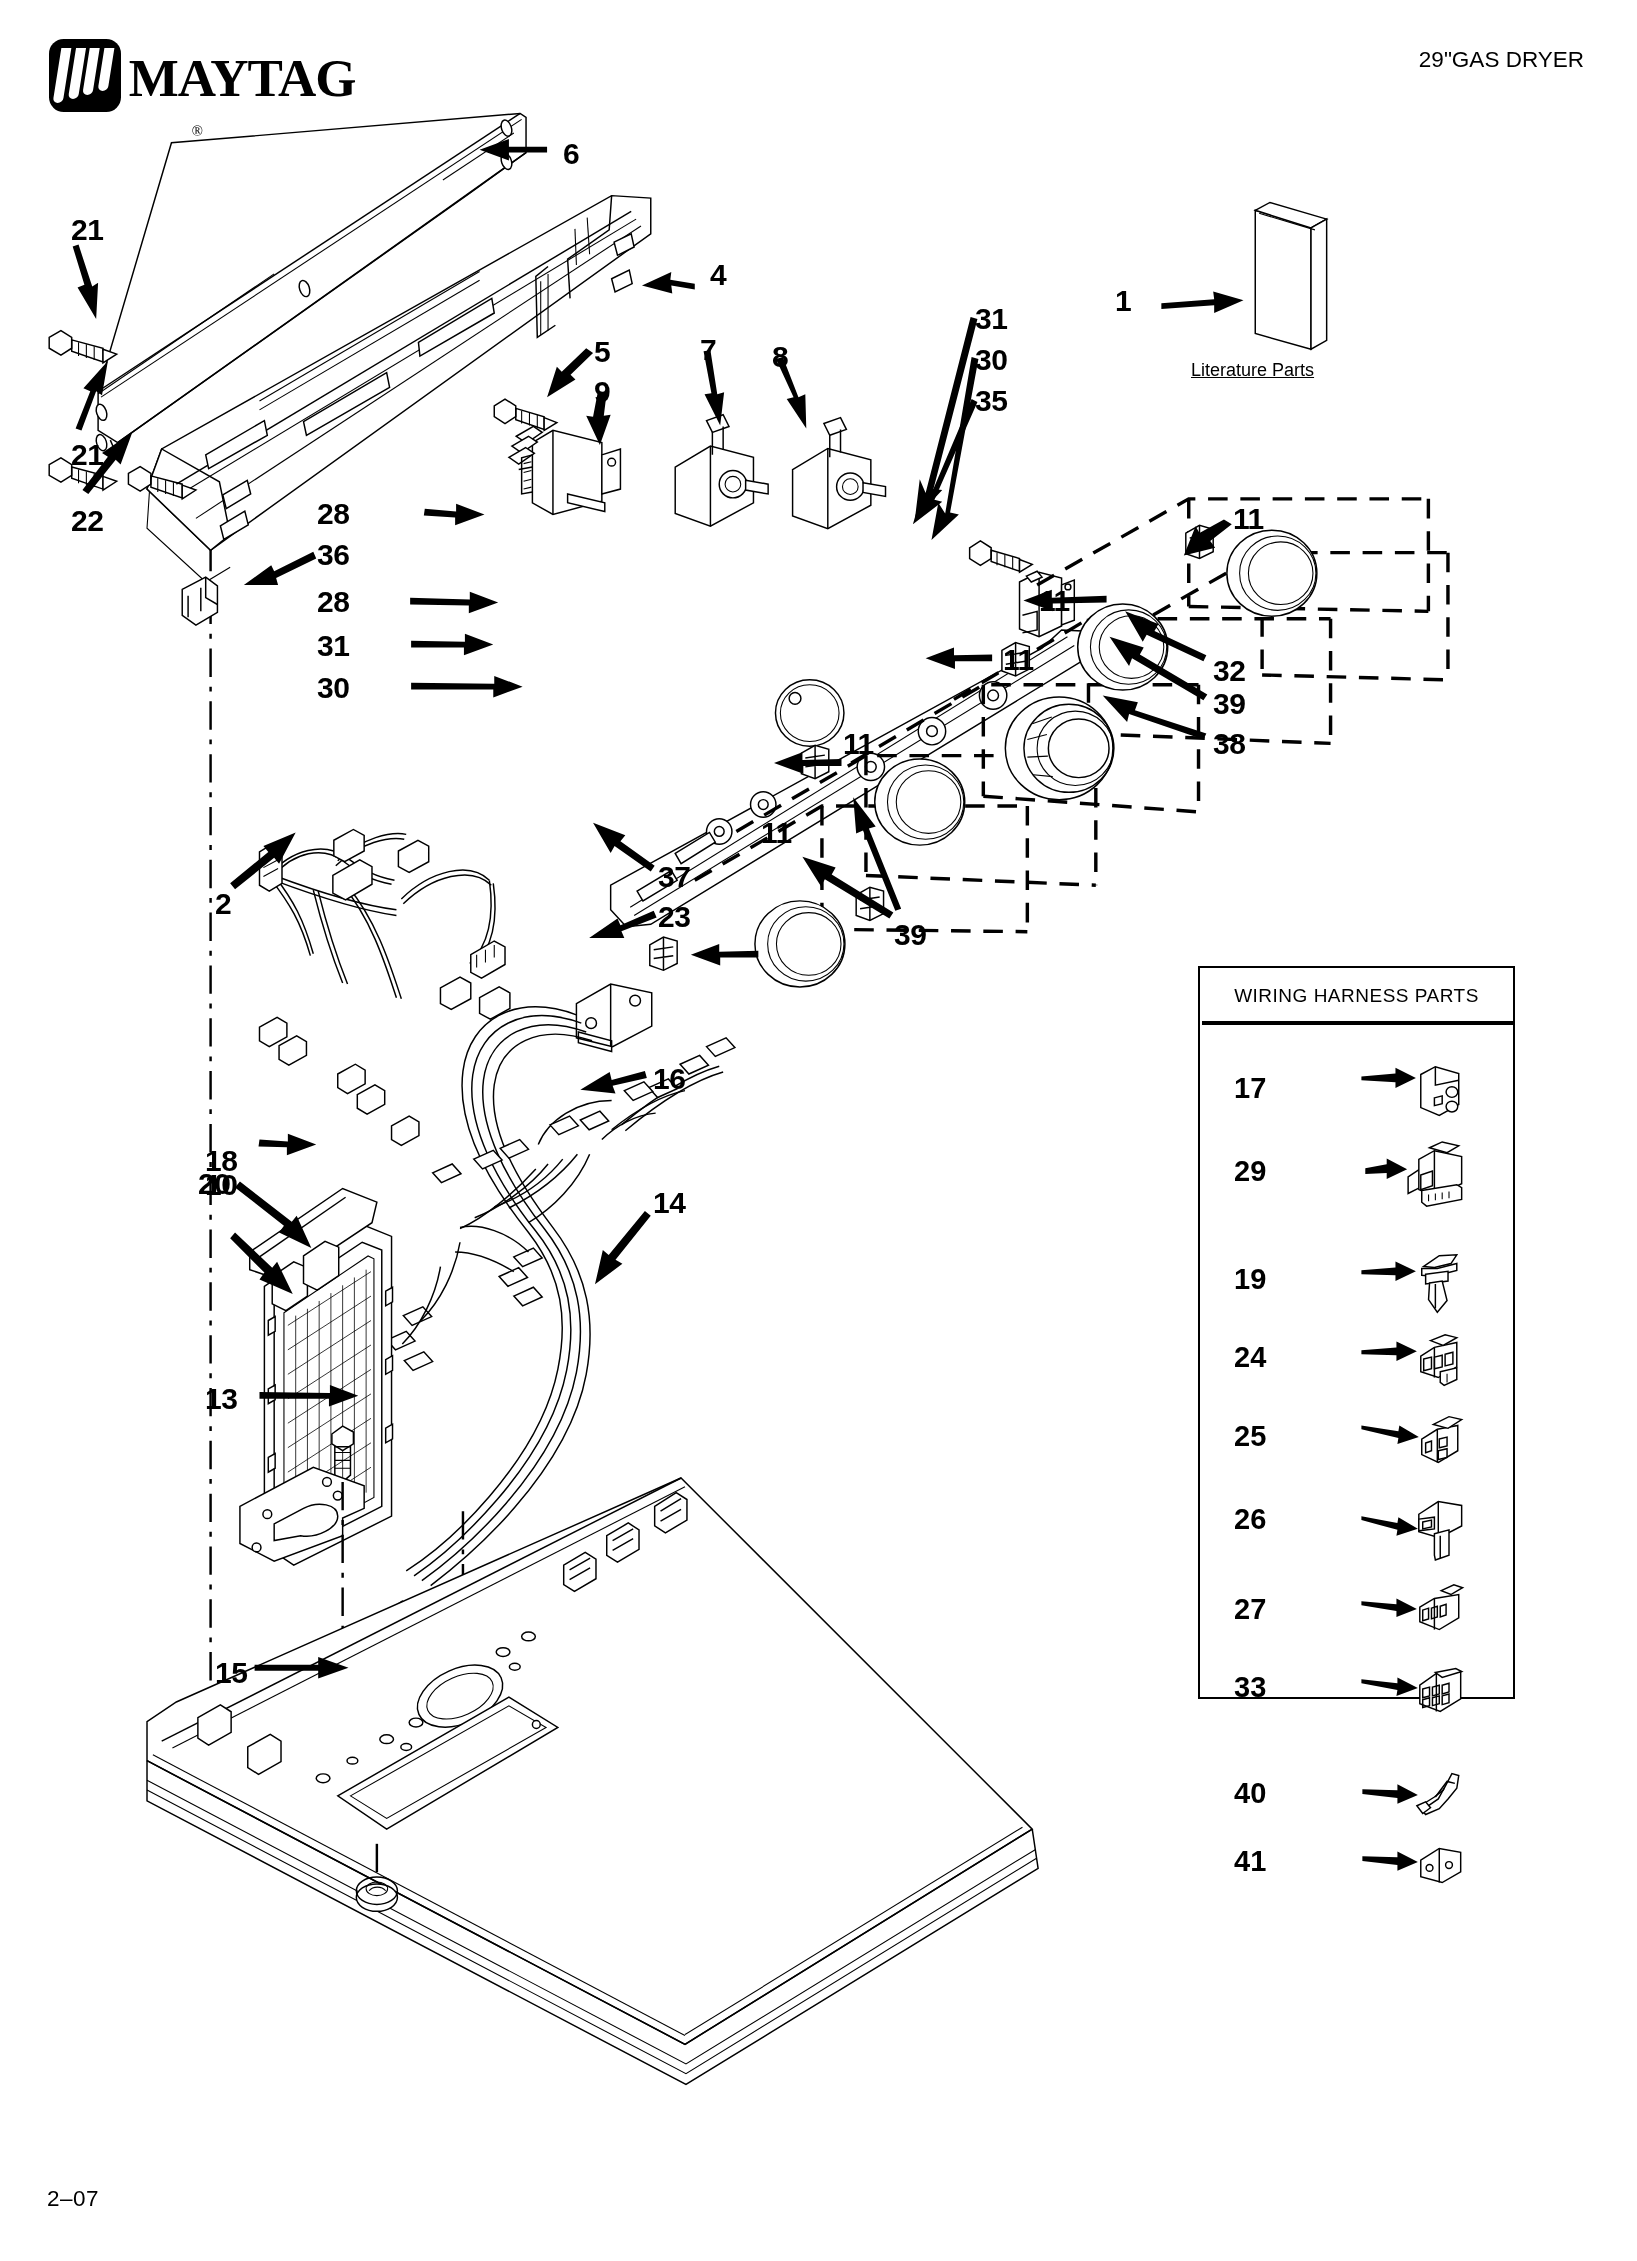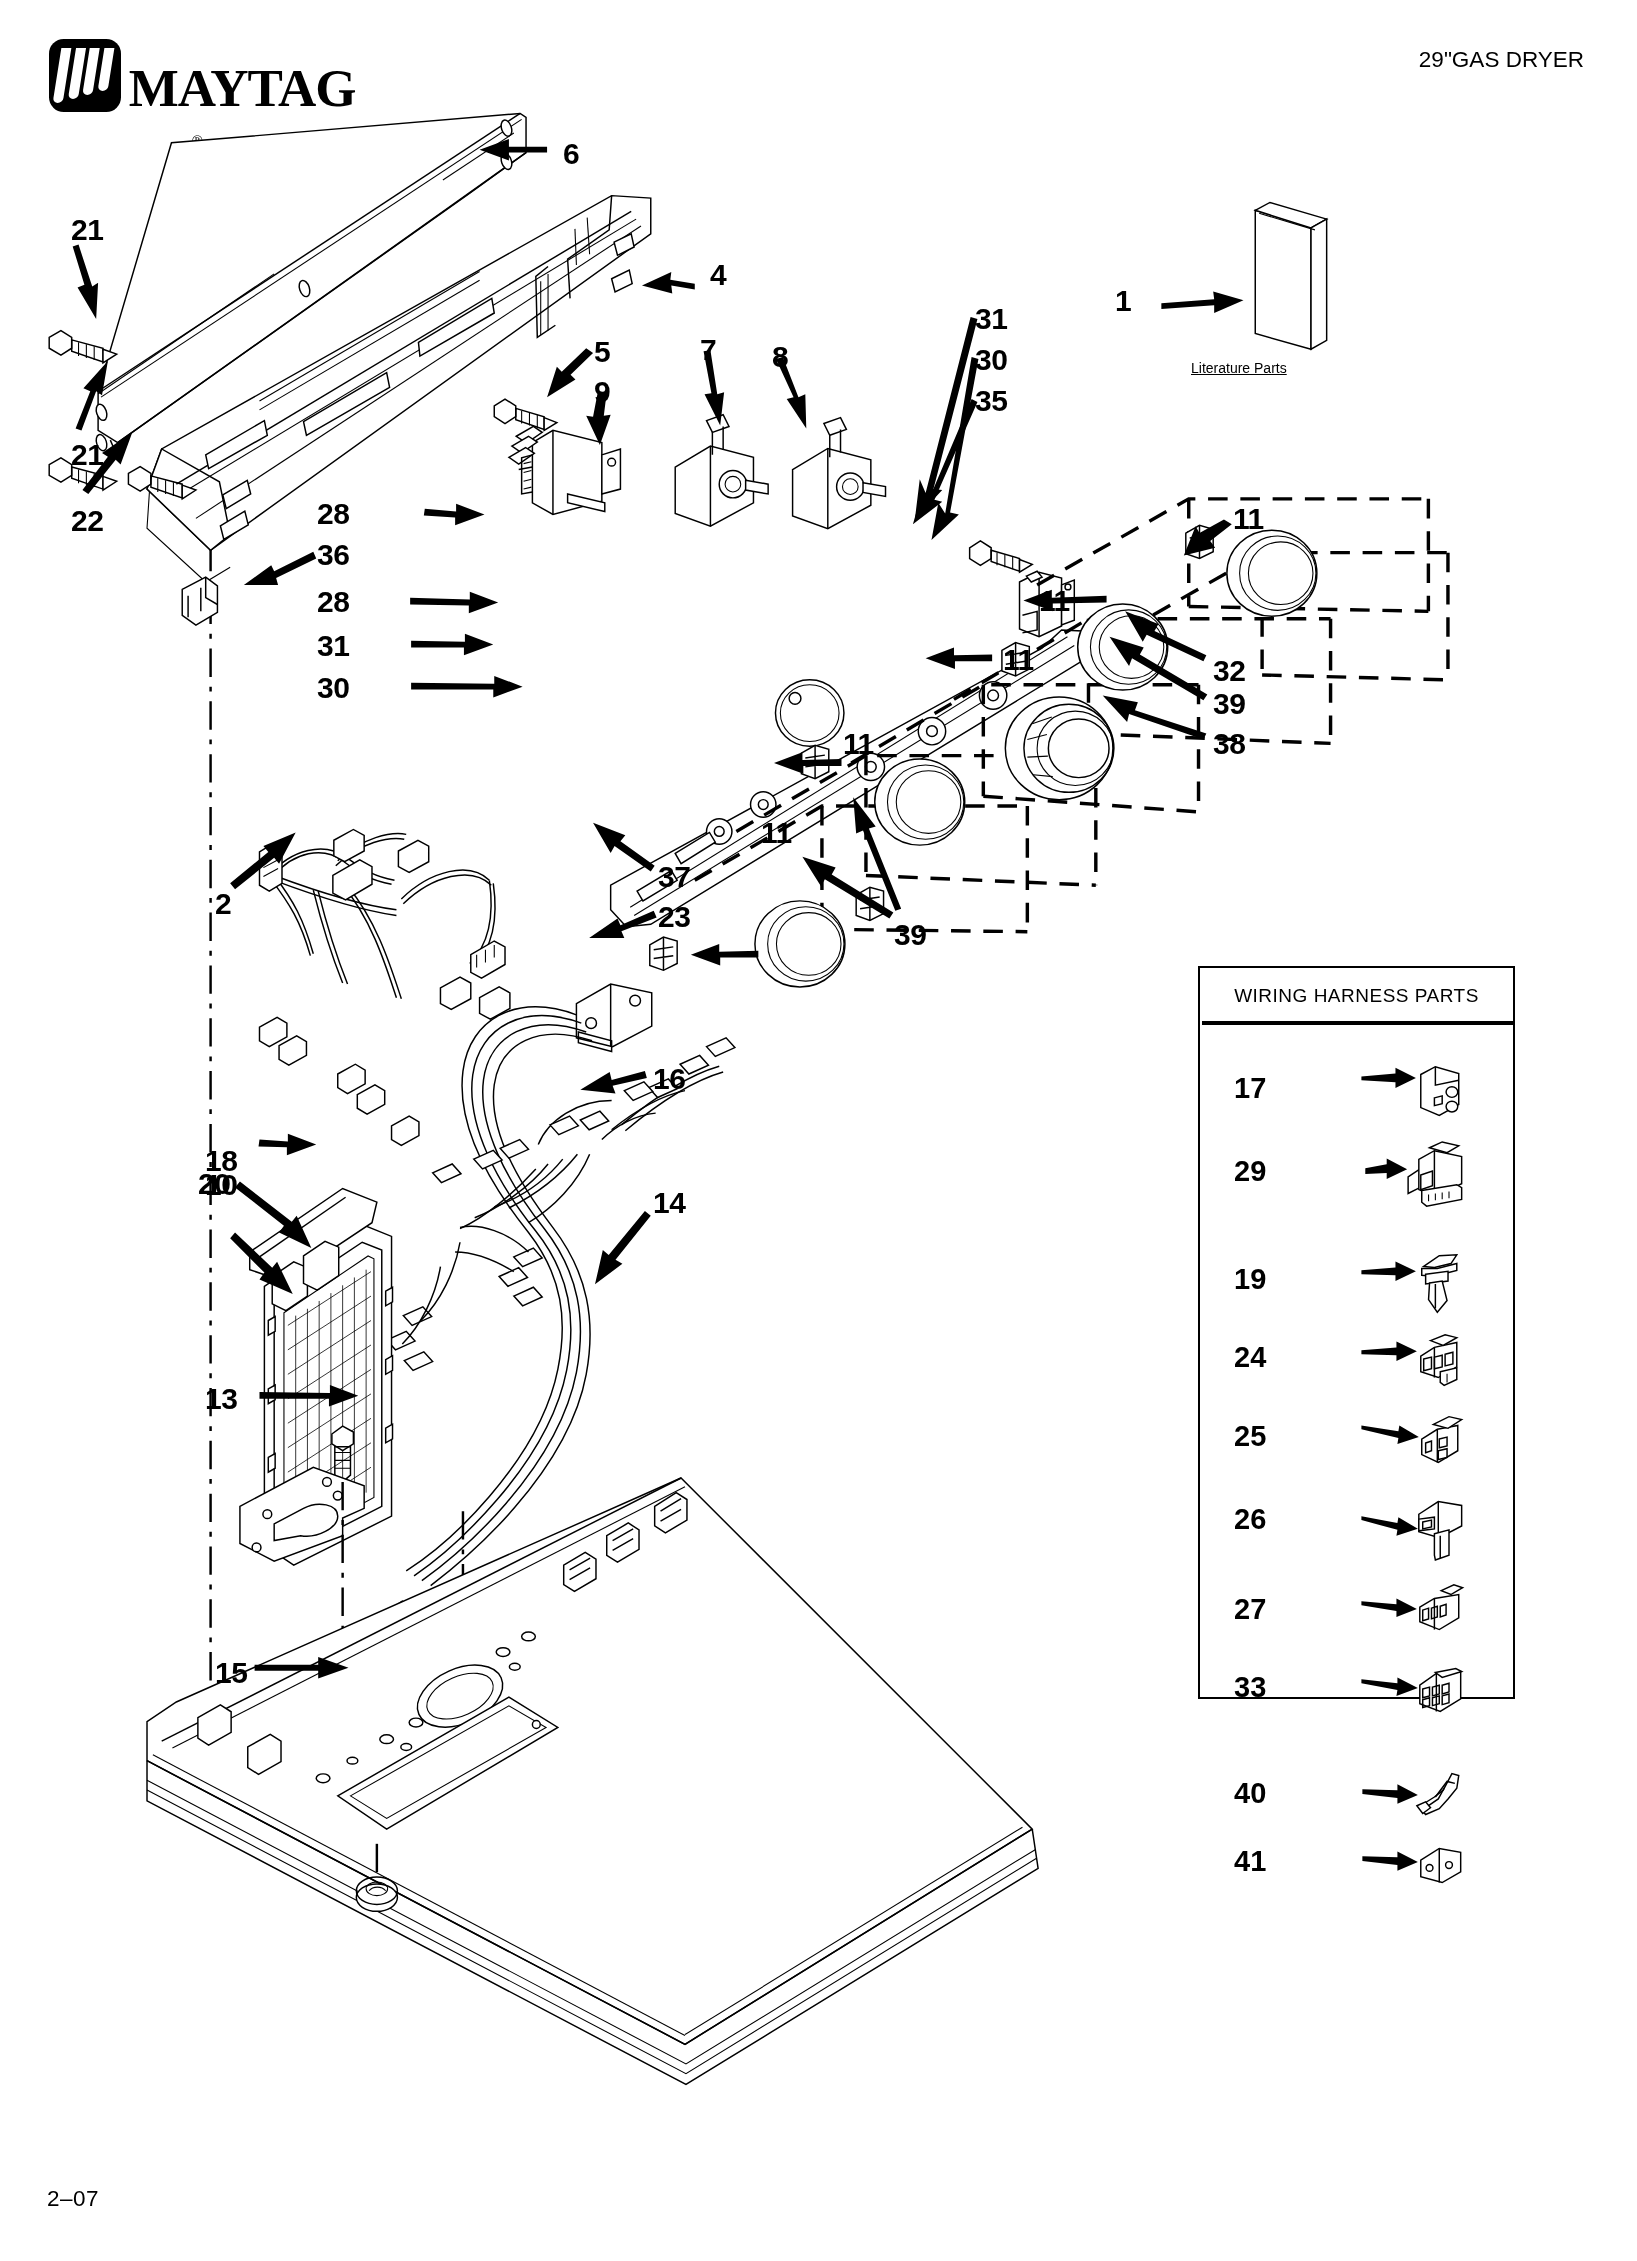--- a/index.html
+++ b/index.html
@@ -11,21 +11,21 @@
   #page{
     position:relative;
     width:1638px;
     height:2261px;
     background:#fff;
     overflow:hidden;
   }
   
   #logo-block{
     position:absolute; left:49px; top:39px;
-    display:flex; align-items:flex-end; gap:7.8px;
+    display:flex; align-items:center; gap:7.8px;
   }
   .logo-mark{
     position:relative;
     width:72px; height:73px;
     background:#000;
     border-radius:14.7px;
   }
   .logo-mark .slash{
     position:absolute;
     background:#fff;
@@ -76,21 +76,21 @@
     font-weight:700;
     font-family:"Liberation Sans", sans-serif;
     line-height:1;
     white-space:nowrap;
     letter-spacing:-0.5px;
   }
   
   #lit-label{
     position:absolute;
     left:1191px; top:360px;
-    font-size:14px;
+    font-size:18px;
     text-decoration:underline;
     font-family:"Liberation Sans", sans-serif;
   }
   
   #wh-box{
     position:absolute;
     left:1198px; top:966px;
     width:313px; height:729px;
     border:2.4px solid #000;
     background:#fff;

